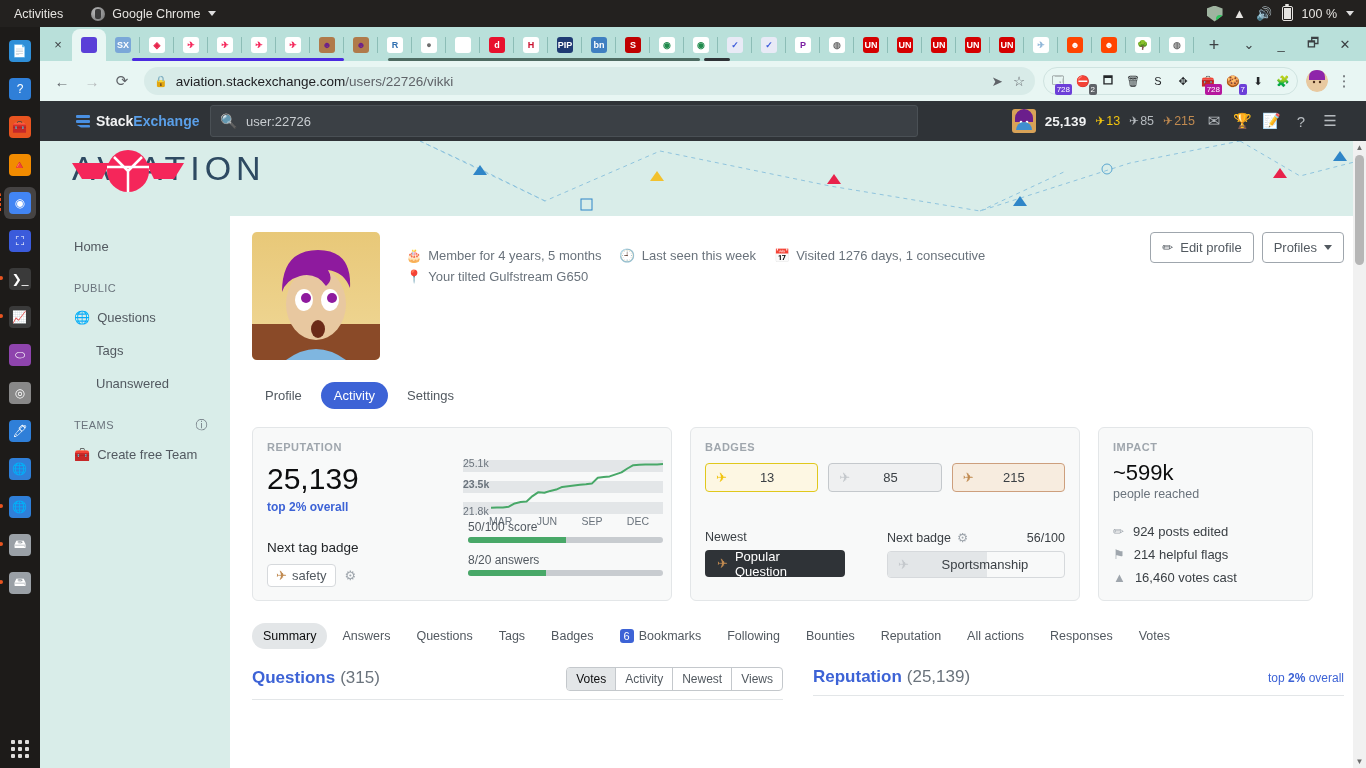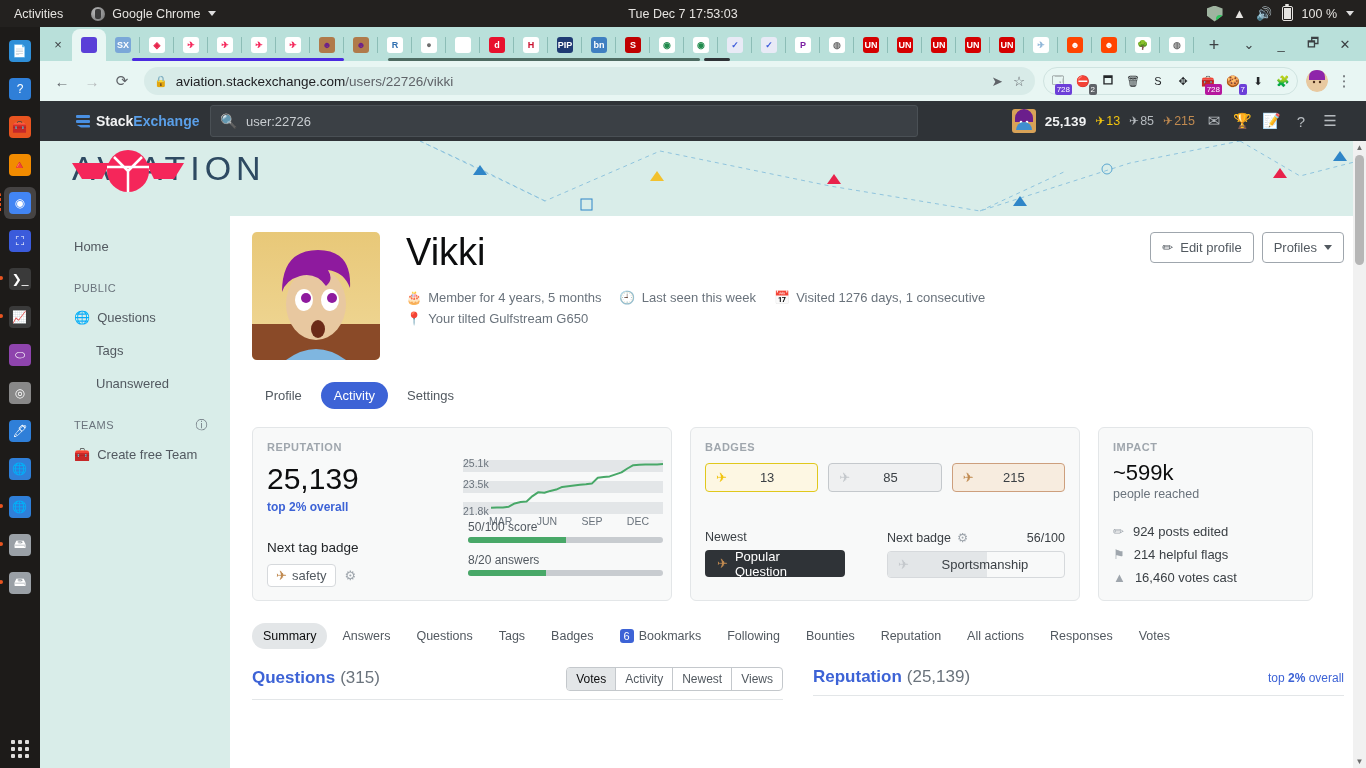--- a/index.html
+++ b/index.html
@@ -230,21 +230,20 @@
 </head>
 <body>
 
 <div id="gnome-bar">
   <div class="activities">Activities</div>
   <div class="appname">
     <span class="chrome-dot"></span>
     <span>Google Chrome</span>
     <span class="caret-dn"></span>
   </div>
-  <div id="gnome-clock">Tue Dec 7  17:53:03</div>
   <div id="gnome-tray">
     <span class="tray-ico shield"></span>
     <span class="tray-ico wifi">▲</span>
     <span class="tray-ico spk">🔊</span>
     <span class="batt"></span>
     <span>100 %</span>
     <span class="caret-dn"></span>
   </div>
 </div>
 
@@ -640,21 +639,20 @@
               <ellipse cx="64" cy="72" rx="30" ry="36" fill="#e8c8a0"></ellipse>
               <path d="M30 60 q0 -42 36 -42 q34 0 32 38 q-6 -16 -22 -18 q6 10 -2 16 q-10 -14 -26 -10 q-14 4 -18 16z" fill="#8e1a9e"></path>
               <ellipse cx="52" cy="68" rx="9" ry="11" fill="#fff"></ellipse>
               <ellipse cx="78" cy="68" rx="9" ry="11" fill="#fff"></ellipse>
               <circle cx="54" cy="66" r="5" fill="#8e1a9e"></circle>
               <circle cx="80" cy="66" r="5" fill="#8e1a9e"></circle>
               <ellipse cx="66" cy="97" rx="7" ry="9" fill="#6b2a18"></ellipse>
             </svg>
           </div>
           <div style="min-width:0;">
-            <div class="prof-name">Vikki</div>
             <div class="prof-meta">
               <span class="meta-item">
                 <span>🎂</span>
                 <span>Member for 4 years, 5 months</span>
               </span>
               <span class="meta-item">
                 <span>🕘</span>
                 <span>Last seen this week</span>
               </span>
               <span class="meta-item">
@@ -703,21 +701,21 @@
                 <span style="color:#9fa6ad;font-size:13px;">⚙</span>
               </div>
             </div>
 
             <div class="rep-chart">
               <div class="chart-band">
                 <div class="band" style="top:0;"></div>
                 <div class="band" style="top:21px;"></div>
                 <div class="band" style="top:42px;"></div>
                 <span class="ylab" id="yl0" style="top:-3px;">25.1k</span>
-                <span class="ylab" id="yl1" style="top:18px;">23.5k</span>
+                <span class="ylab" id="yl1" style="top:18px;font-weight:bold;">23.5k</span>
                 <span class="ylab" id="yl2" style="top:45px;">21.8k</span>
                 <svg id="sparkline" width="200" height="56" viewBox="0 0 200 56" style="position:absolute;left:0;top:0;">
                     <polyline points="28.0,47.7 33.9,47.6 39.9,47.5 45.8,46.7 51.7,43.4 57.7,42.1 63.6,41.4 69.5,36.1 75.4,32.2 81.4,32.8 87.3,30.9 93.2,29.6 99.2,26.9 105.1,26.3 111.0,25.6 117.0,24.8 122.9,24.3 128.8,23.6 134.8,17.7 140.7,17.0 146.6,16.4 152.6,14.4 158.5,12.4 164.4,8.5 170.3,5.2 176.3,4.8 182.2,4.6 188.1,4.5 194.1,4.4 200.0,4.0" fill="none" stroke="#48a868" stroke-width="2" stroke-linejoin="round"></polyline>
                   </svg>
               </div>
               <div class="xlabs" id="xlabs">
                   <span>MAR</span>
                   <span>JUN</span>
                   <span>SEP</span>
                   <span>DEC</span>

